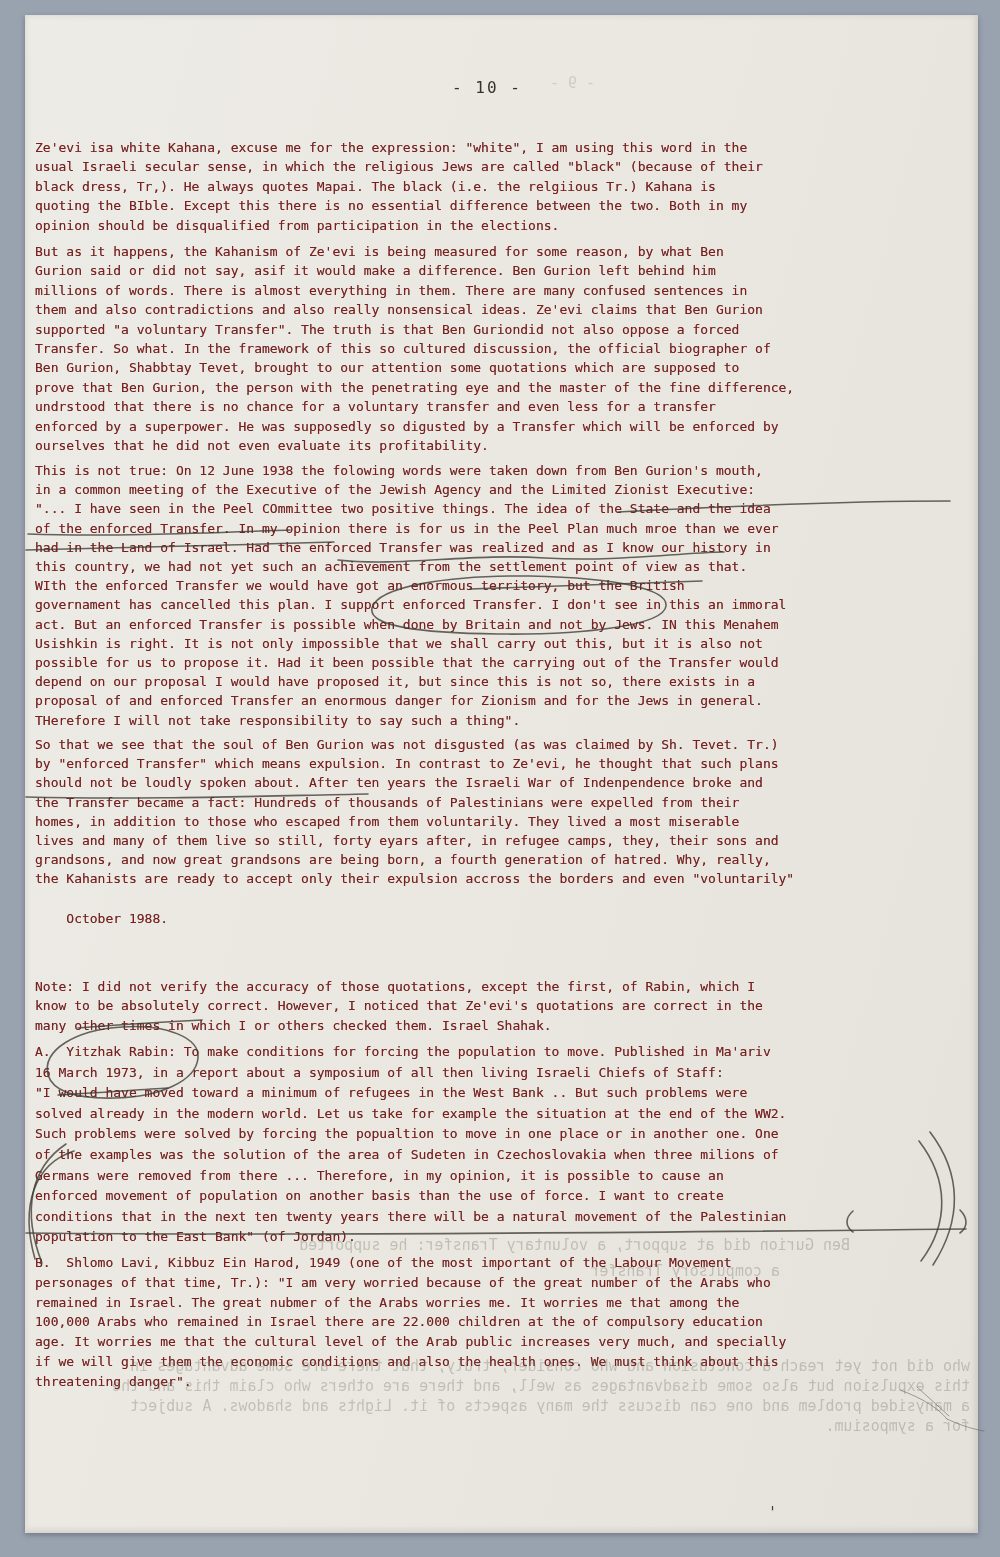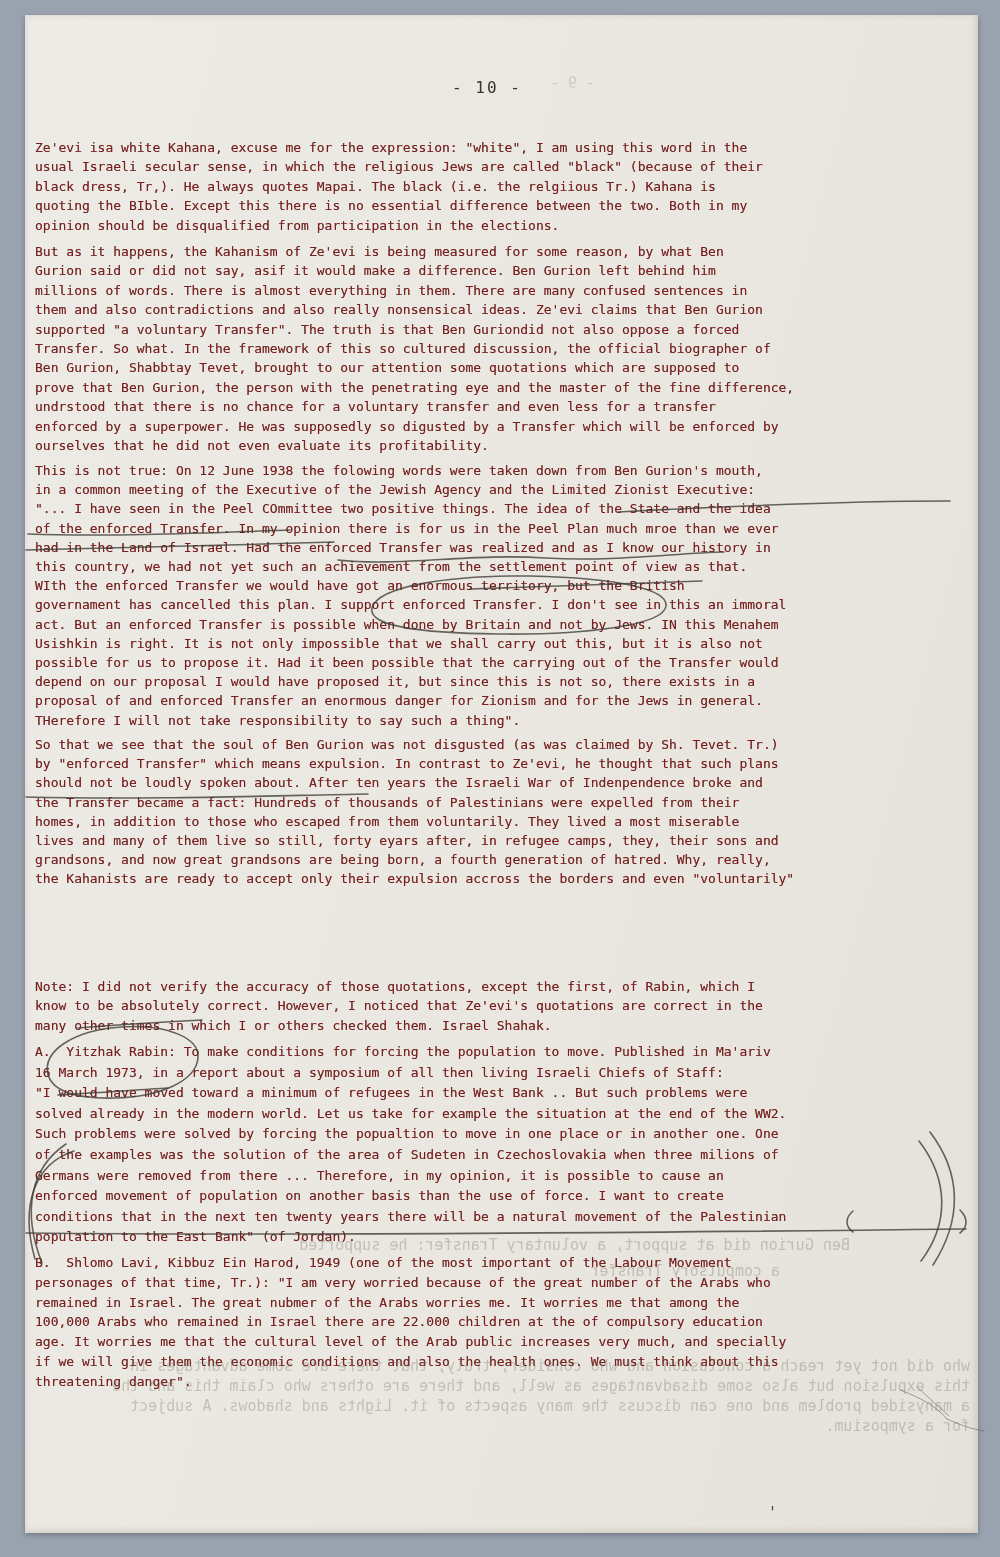--- a/index.html
+++ b/index.html
@@ -38,21 +38,21 @@
   <div id="paper"></div>
 
   <div id="pagenum">- 10 -</div>
   <div class="ghost" style="left:535px;top:74px;width:60px;opacity:.22;">- 9 -</div>
 
   <div id="text-layer">
       <div class="para" style="top: 138px; line-height: 19.4px;"><div class="tline"><span>Ze'evi isa white Kahana, excuse me for the expression: "white", I am using this word in the</span></div><div class="tline"><span>usual Israeli secular sense, in which the religious Jews are called "black" (because of their</span></div><div class="tline"><span>black dress, Tr,). He always quotes Mapai. The black (i.e. the relgiious Tr.) Kahana is</span></div><div class="tline"><span>quoting the BIble. Except this there is no essential difference between the two. Both in my</span></div><div class="tline"><span>opinion should be disqualified from participation in the elections.</span></div></div>
       <div class="para" style="top: 242px; line-height: 19.4px;"><div class="tline"><span>But as it happens, the Kahanism of Ze'evi is being measured for some reason, by what Ben</span></div><div class="tline"><span>Gurion said or did not say, asif it would make a difference. Ben Gurion left behind him</span></div><div class="tline"><span>millions of words. There is almost everything in them. There are many confused sentences in</span></div><div class="tline"><span>them and also contradictions and also really nonsensical ideas. Ze'evi claims that Ben Gurion</span></div><div class="tline"><span>supported "a voluntary Transfer". The truth is that Ben Guriondid not </span><span class="u">also</span><span> oppose a forced</span></div><div class="tline"><span>Transfer. So what. In the framework of this so cultured discussion, the official biographer of</span></div><div class="tline"><span>Ben Gurion, Shabbtay Tevet, brought to our attention some quotations which are supposed to</span></div><div class="tline"><span>prove that Ben Gurion, the person with the penetrating eye and the master of the fine difference,</span></div><div class="tline"><span>undrstood that there is no </span><span class="u">chance</span><span> for a voluntary transfer and even less for a transfer</span></div><div class="tline"><span>enforced by a superpower. He was supposedly so digusted by a Transfer which will be enforced by</span></div><div class="tline"><span>ourselves that he did not even evaluate its profitability.</span></div></div>
       <div class="para" style="top: 461px; line-height: 19.2px;"><div class="tline"><span>This is not true: On 12 June 1938 the folowing words were taken down from Ben Gurion's mouth,</span></div><div class="tline"><span>in a common meeting of the Executive of the Jewish Agency and the Limited Zionist Executive:</span></div><div class="tline"><span>"... I have seen in the Peel COmmittee two positive things. The idea of the State and the idea</span></div><div class="tline"><span>of the enforced Transfer. In my opinion there is for us in the Peel Plan much mroe than we ever</span></div><div class="tline"><span>had in the Land of Israel. Had the enforced Transfer was realized and as I know our history in</span></div><div class="tline"><span>this country, we had not yet such an achievement from the settlement point of view as that.</span></div><div class="tline"><span>WIth the enforced Transfer we would have got an enormous territory, but the British</span></div><div class="tline"><span>governament has cancelled this plan. </span><span class="u">I support enforced Transfer.</span><span> I don't see in this an immoral</span></div><div class="tline"><span>act. But an enforced Transfer is possible when done by Britain and not by Jews. IN this Menahem</span></div><div class="tline"><span>Usishkin is right. It is not only impossible that we shall carry out this, but it is also not</span></div><div class="tline"><span>possible for us to propose it. Had it been possible that the carrying out of the Transfer would</span></div><div class="tline"><span>depend on our proposal I would have proposed it, but since this is not so, there exists in a</span></div><div class="tline"><span>proposal of and enforced Transfer an enormous danger for Zionism and for the Jews in general.</span></div><div class="tline"><span>THerefore I will not take responsibility to say such a thing".</span></div></div>
       <div class="para" style="top: 735px; line-height: 19.2px;"><div class="tline"><span>So that we see that the soul of Ben Gurion was not disgusted (as was claimed by Sh. Tevet. Tr.)</span></div><div class="tline"><span>by "enforced Transfer" which means expulsion. In contrast to Ze'evi, he thought that </span><span class="u">such plans</span></div><div class="tline"><span class="u">should not be loudly spoken about.</span><span> After ten years the Israeli War of Indenpendence broke and</span></div><div class="tline"><span>the Transfer became a fact: Hundreds of thousands of Palestinians were expelled from their</span></div><div class="tline"><span>homes, in addition to those who escaped from them voluntarily. They lived a most miserable</span></div><div class="tline"><span>lives and many of them live so still, forty eyars after, in refugee camps, they, their sons and</span></div><div class="tline"><span>grandsons, and now great grandsons are being born, a fourth generation of hatred. Why, really,</span></div><div class="tline"><span>the Kahanists are ready to accept only their expulsion accross the borders and even "voluntarily"</span></div></div>
-      <div class="para" style="top: 903px; line-height: 31px;"></div>
+      <div class="para" style="top: 903px; line-height: 31px;"><div class="tline"><span>    </span><span class="u">October 1988.</span></div></div>
       <div class="para" style="top: 977px; line-height: 19.4px;"><div class="tline"><span class="u">Note:</span><span> I did not verify the accuracy of those quotations, except the first, of Rabin, which I</span></div><div class="tline"><span>know to be absolutely correct. However, I noticed that Ze'evi's quotations are correct in the</span></div><div class="tline"><span>many other times in which I or others checked them. Israel Shahak.</span></div></div>
       <div class="para" style="top: 1042px; line-height: 20.6px;"><div class="tline"><span>A.  </span><span class="u">Yitzhak Rabin: To make conditions for forcing the population to move.</span><span> Published in Ma'ariv</span></div><div class="tline"><span>16 March 1973, in a report about a symposium of all then living Israeli Chiefs of Staff:</span></div><div class="tline"><span>"I would have moved toward a minimum of refugees in the West Bank .. But such problems were</span></div><div class="tline"><span>solved already in the modern world. Let us take for example the situation at the end of the WW2.</span></div><div class="tline"><span>Such problems were solved by forcing the popualtion to move in one place or in another one. One</span></div><div class="tline"><span>of the examples was the solution of the area of Sudeten in Czechoslovakia when three milions of</span></div><div class="tline"><span>Germans were removed from there ... Therefore, in my opinion, it is possible to cause an</span></div><div class="tline"><span>enforced movement of population on another basis than the use of force. </span><span class="u">I want to create</span></div><div class="tline"><span class="u">conditions that in the next ten twenty years there will be a natural movement of the Palestinian</span></div><div class="tline"><span class="u">population to the East Bank" (of Jordan).</span></div></div>
       <div class="para" style="top: 1253px; line-height: 19.8px;"><div class="tline"><span>B.  Shlomo Lavi, Kibbuz Ein Harod, 1949 (one of the most important of the Labour Movement</span></div><div class="tline"><span>personages of that time, Tr.): "I am very worried because of the great number of the Arabs who</span></div><div class="tline"><span>remained in Israel. The great nubmer of the Arabs worries me. It worries me that among the</span></div><div class="tline"><span>100,000 Arabs who remained in Israel there are 22.000 children at the of compulsory education</span></div><div class="tline"><span>age. It worries me that the cultural level of the Arab public increases very much, and specially</span></div><div class="tline"><span>if we will give them the economic conditions and also the health ones. We must think about this</span></div><div class="tline"><span>threatening danger".</span></div></div>
     </div>
 
   <div id="ghost-layer">
       <div class="ghost" style="left: 380px; top: 1236px; width: 470px;">Ben Gurion did at support, a voluntary Transfer: he supported</div>
       <div class="ghost" style="left: 560px; top: 1262px; width: 220px;">a compulsory Transfer</div>
       <div class="ghost" style="left: 140px; top: 1356px; width: 830px;"><div class="gline">who did not yet reach a conclusion and who consider, truly, that there are some advantages in</div><div class="gline">this expulsion but also some disadvantages as well, and there are others who claim this and the</div><div class="gline">a manysided problem and one can discuss the many aspects of it. Lights and shadows. A subject</div><div class="gline">for a symposium.</div></div>
     </div>

